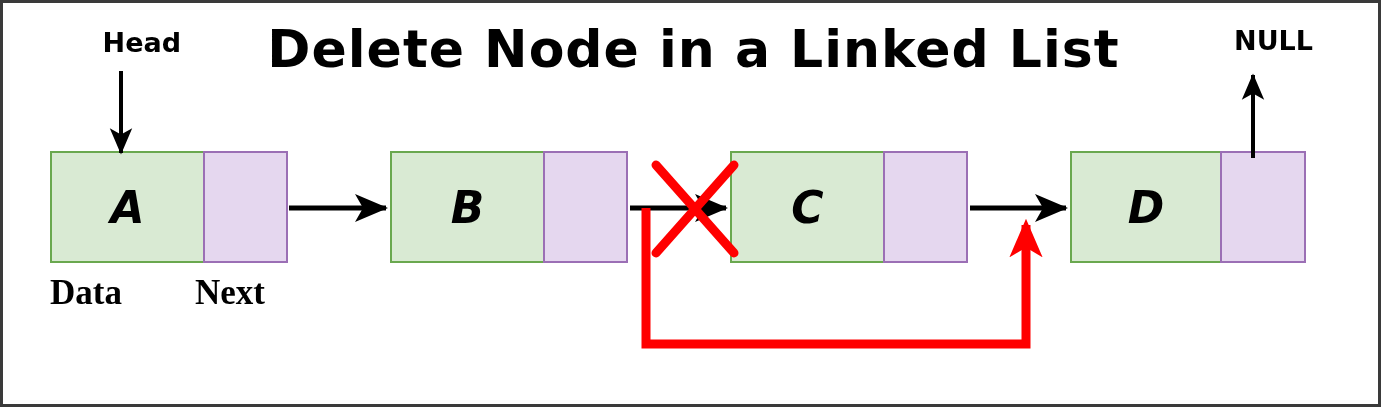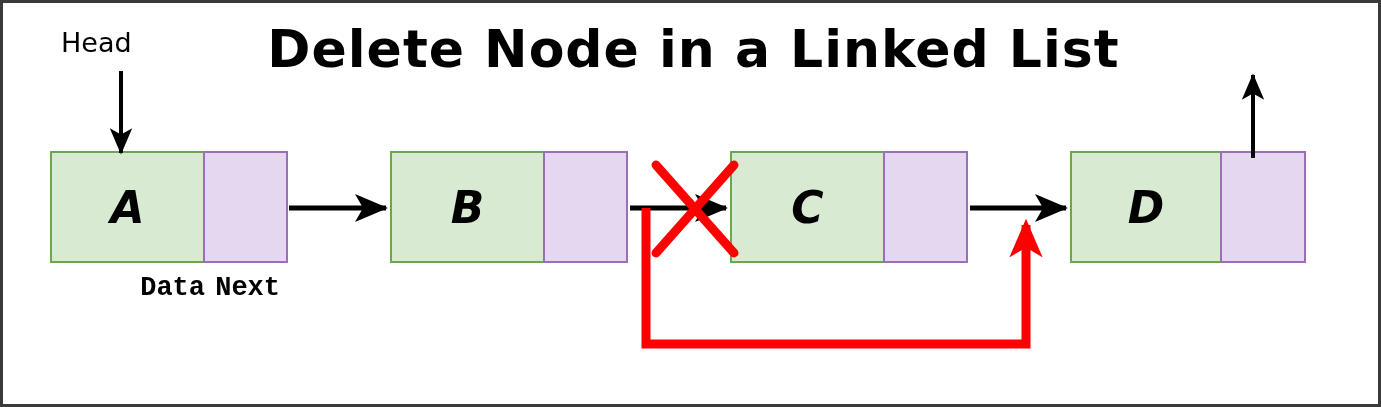--- a/index.html
+++ b/index.html
@@ -56,34 +56,34 @@
     font-style: italic;
   }
   .cell-next {
     box-sizing: border-box;
     background: #e5d7ef;
     border: 2px solid #9b6fb5;
     margin-left: -2px;
   }
   .caption {
     position: absolute;
-    font-family: Liberation Mono, monospace;
-    font-size: 27px;
+    font-family: Liberation Serif, serif;
+    font-size: 35px;
     font-weight: bold;
     color: #000000;
-    text-align: right;
+    text-align: left;
     white-space: nowrap;
   }
   .ptr-label {
     position: absolute;
     font-family: "DejaVu Sans", sans-serif;
     font-size: 27px;
-    font-weight: normal;
+    font-weight: bold;
     color: #000000;
-    text-align: left;
+    text-align: right;
     white-space: nowrap;
   }
 </style>
 </head>
 <body>
 
 <div id="canvas">
 
   <div class="title">Delete Node in a Linked List</div>
 
@@ -104,20 +104,21 @@
 
   <div class="node" style="left:1067px; top:148px; width:236px; height:112px;">
     <div class="cell-data" style="width:152px; height:112px;">D</div>
     <div class="cell-next" style="width:86px; height:112px;"></div>
   </div>
 
   <div class="caption" style="left:47px; top:270px; width:155px;">Data</div>
   <div class="caption" style="left:192px; top:270px; width:85px;">Next</div>
 
   <div class="ptr-label" style="left:58px; top:24px; width:120px;">Head</div>
+  <div class="ptr-label" style="left:1190px; top:22px; width:120px;">NULL</div>
 
   <svg id="svg-layer" viewBox="0 0 1381 407">
     <defs>
       <marker id="arrowhead-black" markerWidth="7" markerHeight="6" refX="6.2" refY="3" orient="auto" markerUnits="strokeWidth">
         <path d="M0,0.2 L6.6,3 L0,5.8 L1.6,3 Z" fill="#000000"></path>
       </marker>
       <marker id="arrowhead-red" markerWidth="4.4" markerHeight="4" refX="3.6" refY="2" orient="auto" markerUnits="strokeWidth">
         <path d="M0,0.15 L4.3,2 L0,3.85 L1.1,2 Z" fill="#ff0000"></path>
       </marker>
     </defs>

